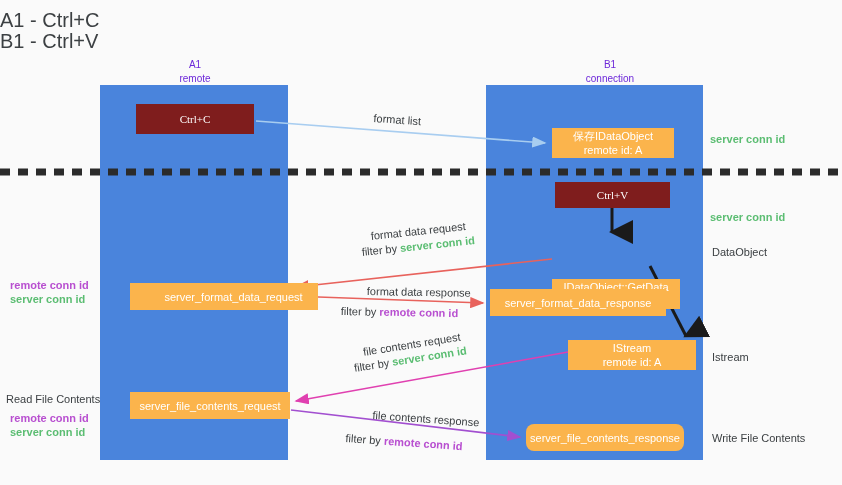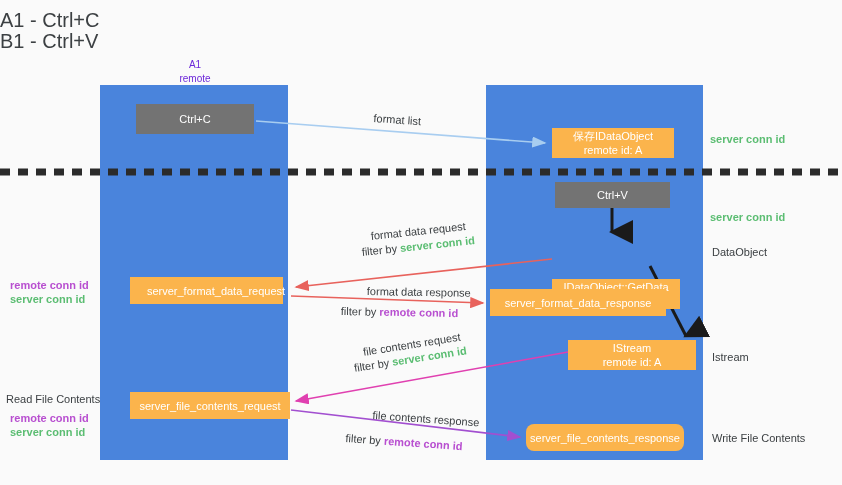--- a/index.html
+++ b/index.html
@@ -27,21 +27,21 @@
     position:absolute;background:#4a84dc;
   }
 
   
   .node{
     position:absolute;
     display:flex;flex-direction:column;align-items:center;justify-content:center;
     color:#ffffff;font-size:11px;line-height:14px;text-align:center;
     box-sizing:border-box;
   }
-  .node.green{background:#737373;}
+  .node.green{background:#7f1d1d;font-family:Liberation Serif, serif;}
   .node.orange{background:#fbb košice;}
   .node.orange{background:#fbb44c;}
   .node .l2{font-size:11px;}
 
   
   .ann{position:absolute;font-size:11px;line-height:15px;}
   .ann.green-t{color:#5bbd72;font-weight:bold;}
   .ann.purple-t{color:#b84fd0;font-weight:bold;}
   .ann.plain{color:#3c4043;font-weight:normal;}
 
@@ -61,20 +61,24 @@
 <div id="stage">
 
   <div class="title">
     <div>A1 - Ctrl+C</div>
     <div>B1 - Ctrl+V</div>
   </div>
 
   <div class="lane-head" style="left:125px;top:58px;width:140px;">
     <div>A1</div>
     <div>remote</div>
+  </div>
+  <div class="lane-head" style="left:540px;top:58px;width:140px;">
+    <div>B1</div>
+    <div>connection</div>
   </div>
 
   <div class="lane" style="left:100px;top:85px;width:188px;height:375px;"></div>
   <div class="lane" style="left:486px;top:85px;width:217px;height:375px;"></div>
 
   <svg class="overlay" viewBox="0 0 842 485">
     <defs>
       <marker id="ah-blue" markerWidth="9" markerHeight="7" refX="8" refY="3.5" orient="auto">
         <polygon points="0 0, 9 3.5, 0 7" fill="#a8cdf0"></polygon>
       </marker>
@@ -106,21 +110,21 @@
 
     <line x1="568" y1="352" x2="296" y2="401" stroke="#e040b0" stroke-width="1.6" marker-end="url(#ah-magenta)"></line>
 
     <line x1="291" y1="410" x2="520" y2="437" stroke="#a24fd0" stroke-width="1.6" marker-end="url(#ah-purple)"></line>
   </svg>
 
   <div class="node green" style="left:136px;top:104px;width:118px;height:30px;">
     <span>Ctrl+C</span>
   </div>
 
-  <div class="node orange" style="left:130px;top:277px;width:153px;height:27px;padding-left:19px;">
+  <div class="node orange" style="left:130px;top:283px;width:188px;height:27px;padding-left:19px;">
     <span>server_format_data_request</span>
   </div>
 
   <div class="node orange" style="left:130px;top:392px;width:160px;height:27px;">
     <span>server_file_contents_request</span>
   </div>
 
   <div class="node orange" style="left:552px;top:128px;width:122px;height:30px;">
     <span>保存IDataObject</span>
     <span class="l2">remote id: A</span>

